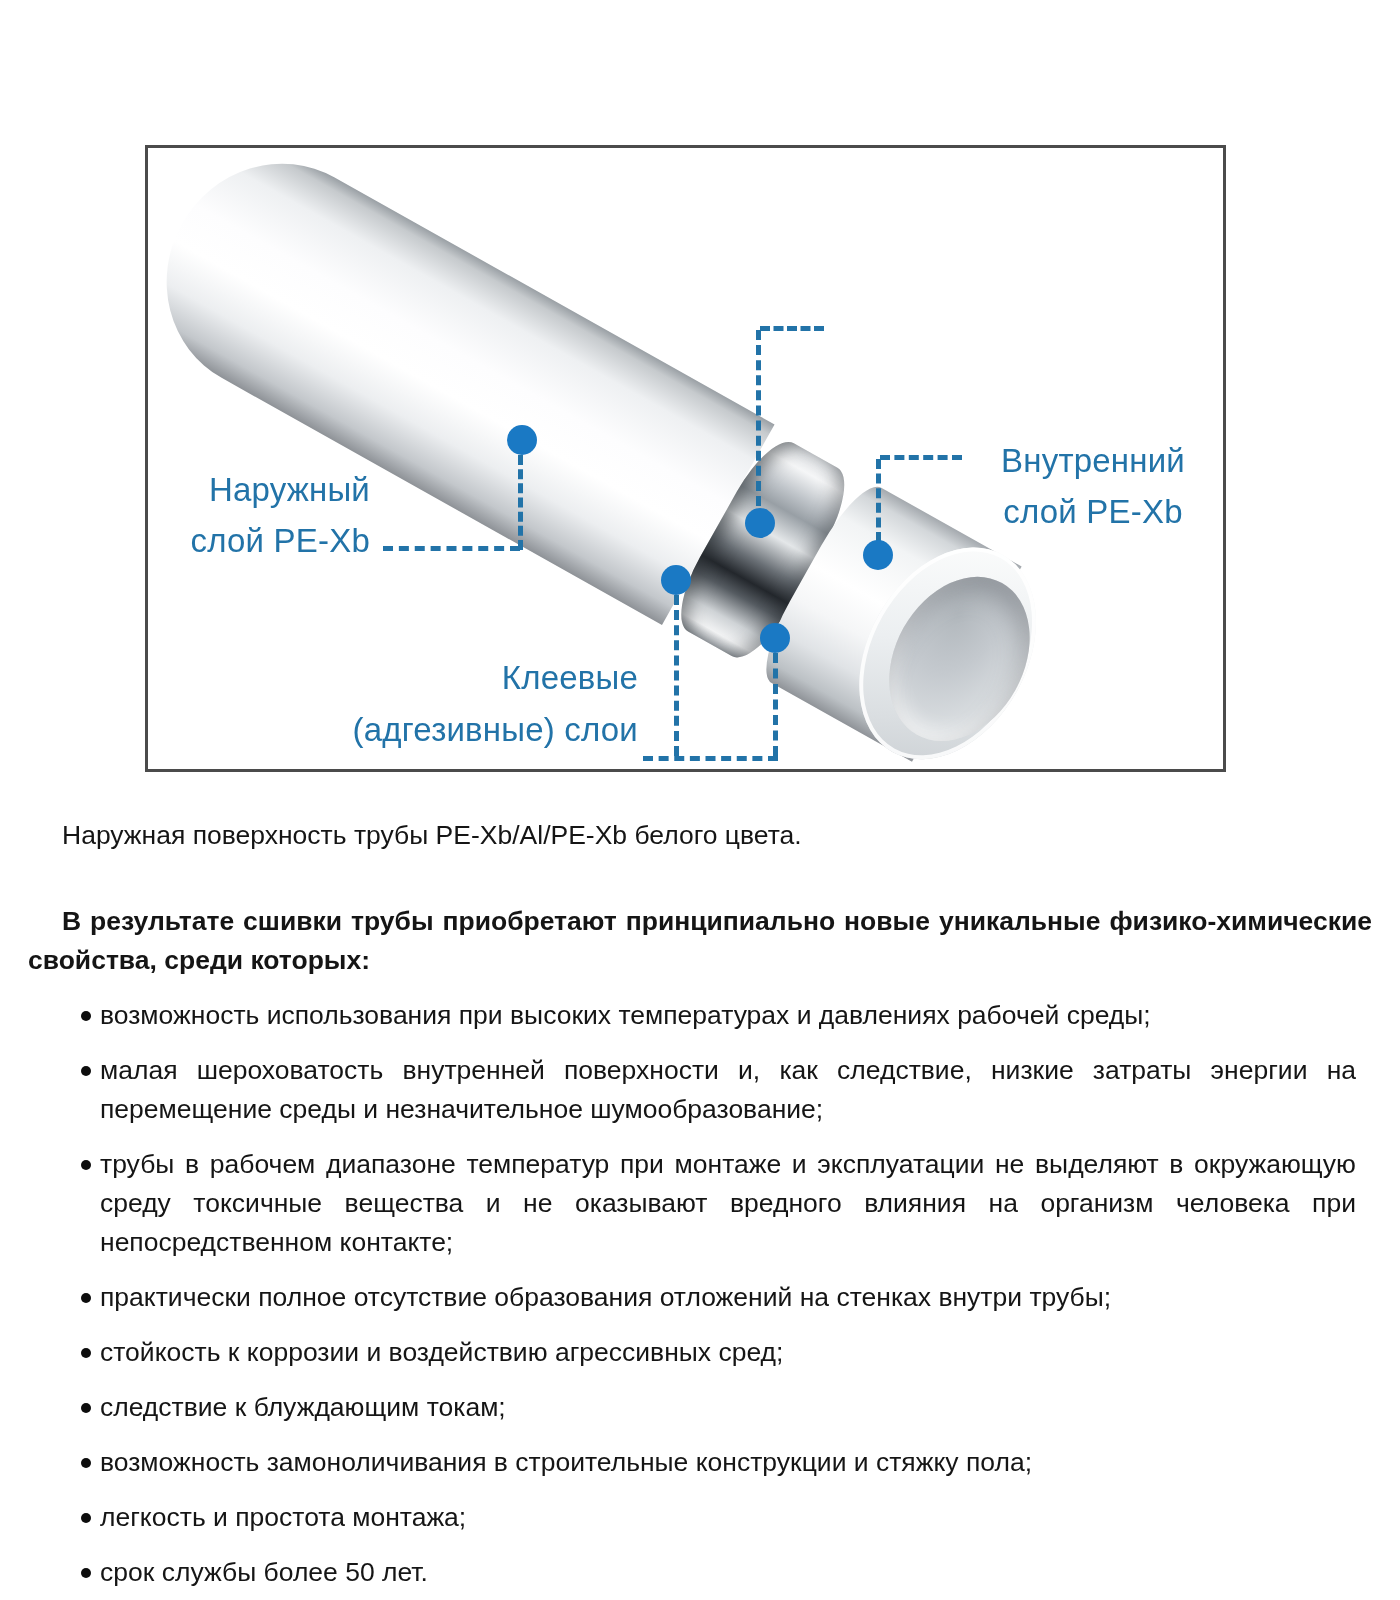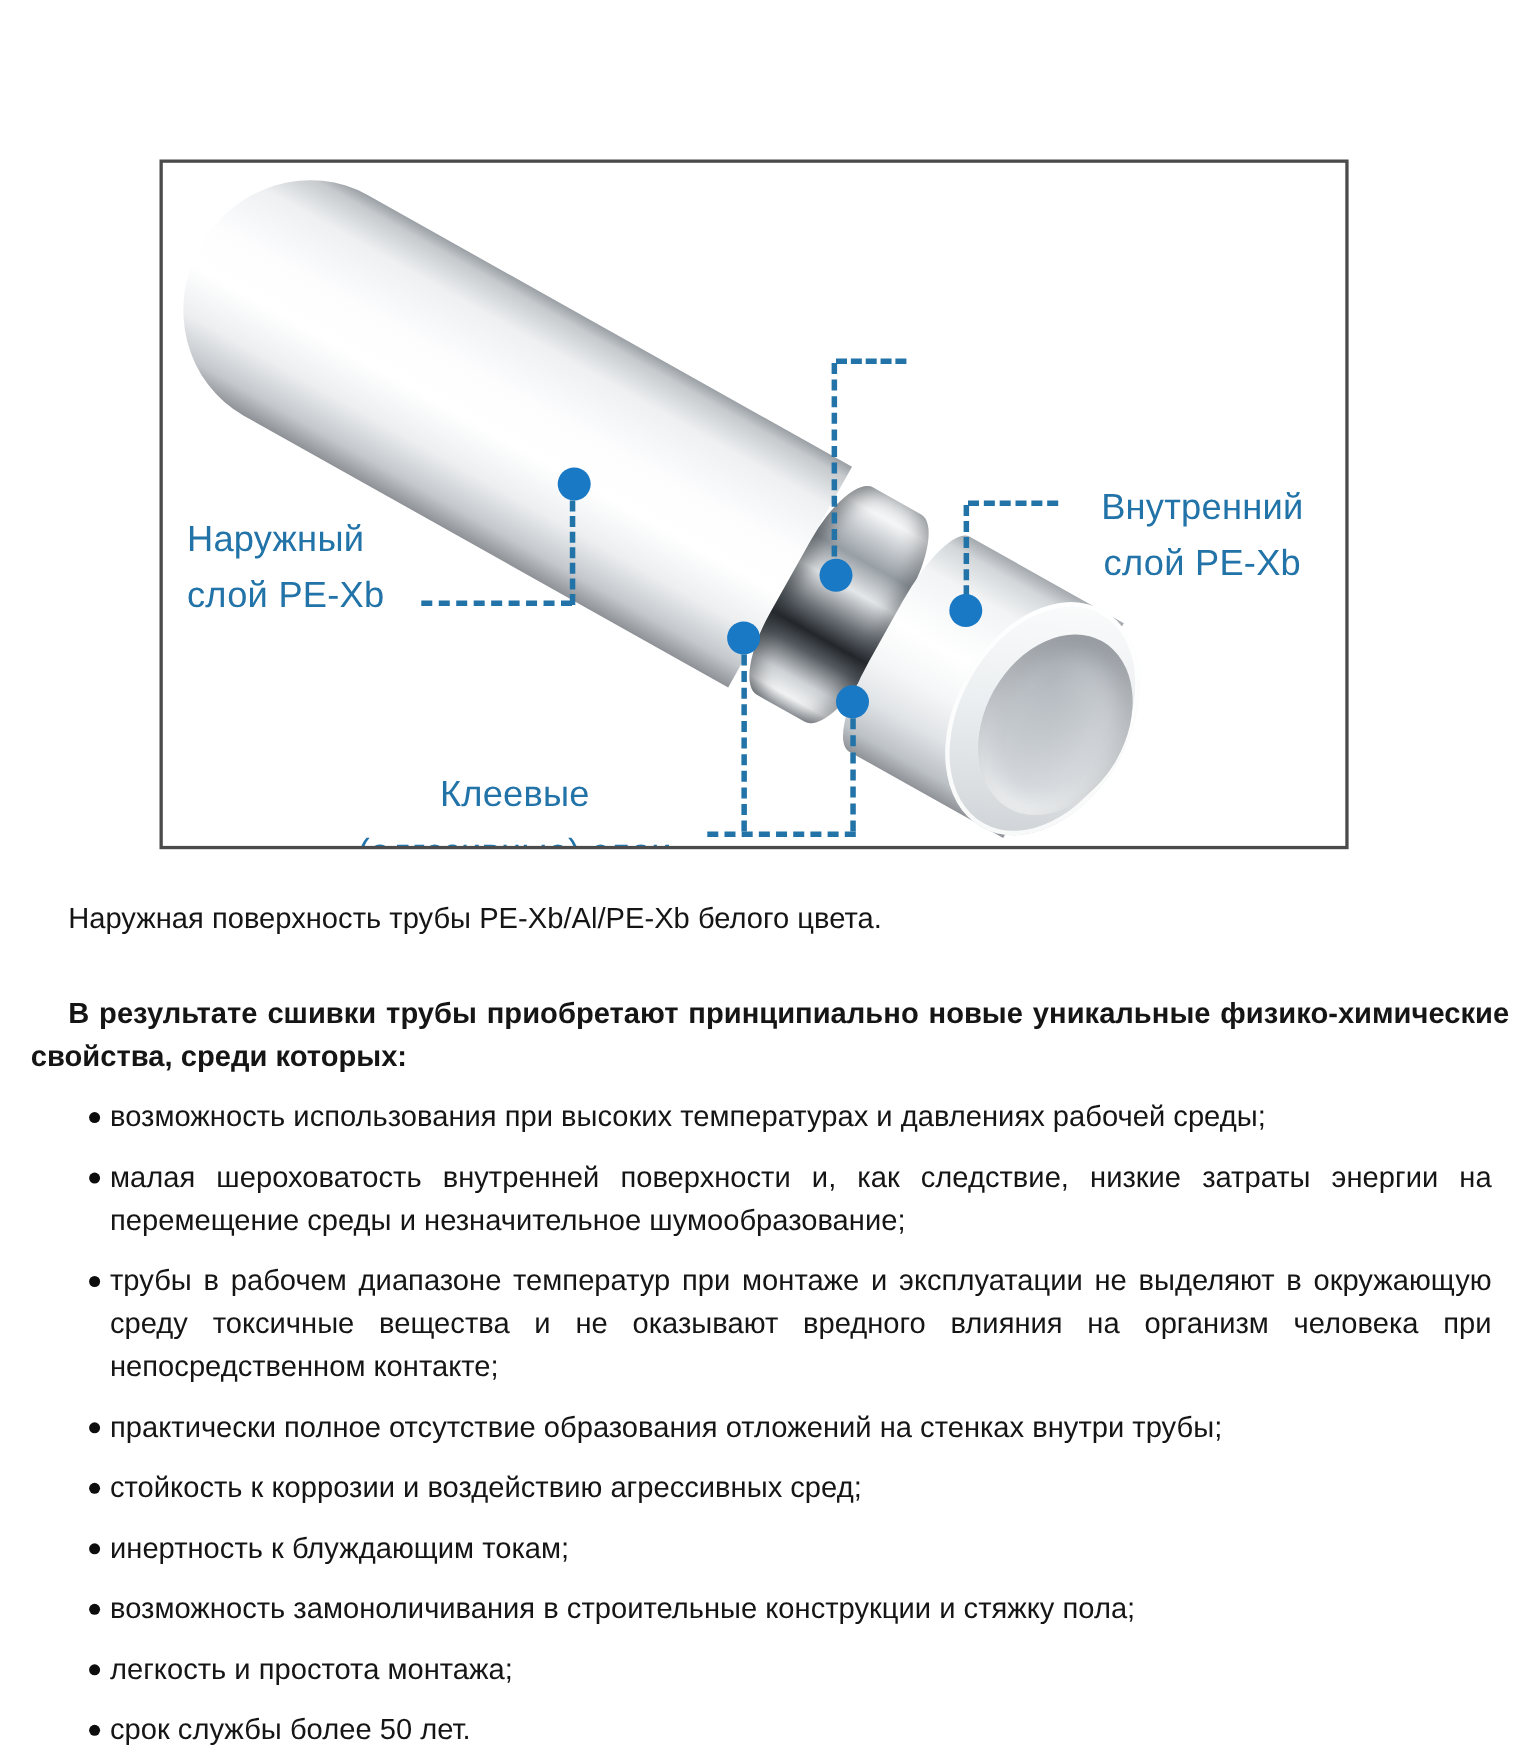--- a/index.html
+++ b/index.html
@@ -45,24 +45,24 @@
     position:absolute; left:28px; top:25px; width:128px; height:174px; border-radius:50%;
     background:radial-gradient(ellipse at 32% 28%, #b2b8bd 0%, #c4c9ce 35%, #d9dde0 68%, #e9eced 100%);
     box-shadow:inset 0 16px 26px rgba(70,76,82,.40), inset 0 -10px 18px rgba(255,255,255,.65);
   }
 
   
   .callout-label {
     position:absolute; color:var(--label-blue,#2273a8);
     font-size:33px; line-height:52px; letter-spacing:.2px;
   }
-  .lbl-outer    { left:22px;  top:316px; width:200px; text-align:left; line-height:51px; }
+  .lbl-outer    { left:22px;  top:316px; width:200px; text-align:right; line-height:51px; }
   .lbl-aluminum { left:687px; top:154px; width:340px; text-align:left; }
   .lbl-inner    { left:815px; top:287px; width:260px; text-align:center; line-height:51px; }
-  .lbl-adhesive { left:150px; top:548px; width:340px; text-align:center; }
+  .lbl-adhesive { left:150px; top:504px; width:340px; text-align:right; }
 
   .dash-h { position:absolute; border-top:5px dashed var(--label-blue,#2273a8); height:0; }
   .dash-v { position:absolute; border-left:5px dashed var(--label-blue,#2273a8); width:0; }
   .dh-outer    { left:235px; top:398px; width:137px; }
   .dv-outer    { left:370px; top:307px; height:95px; }
   .dh-aluminum { left:612px; top:178px; width:64px; }
   .dv-aluminum { left:608px; top:182px; height:176px; }
   .dh-inner    { left:732px; top:307px; width:82px; }
   .dv-inner    { left:728px; top:311px; height:83px; }
   .dh-adhesive { left:495px; top:608px; width:135px; }
@@ -147,20 +147,20 @@
 
   <div class="content">
     <p class="para indent">Наружная поверхность трубы PE-Xb/Al/PE-Xb белого цвета.</p>
     <p class="para indent justify">В результате сшивки трубы приобретают принципиально новые уникальные физико-химические свойства, среди которых:</p>
     <ul class="features">
         <li>возможность использования при высоких температурах и давлениях рабочей среды;</li>
         <li>малая шероховатость внутренней поверхности и, как следствие, низкие затраты энергии на перемещение среды и незначительное шумообразование;</li>
         <li>трубы в рабочем диапазоне температур при монтаже и эксплуатации не выделяют в окружающую среду токсичные вещества и не оказывают вредного влияния на организм человека при непосредственном контакте;</li>
         <li>практически полное отсутствие образования отложений на стенках внутри трубы;</li>
         <li>стойкость к коррозии и воздействию агрессивных сред;</li>
-        <li>инертность к блуждающим токам;</li>
+        <li>следствие к блуждающим токам;</li>
         <li>возможность замоноличивания в строительные конструкции и стяжку пола;</li>
         <li>легкость и простота монтажа;</li>
         <li>срок службы более 50 лет.</li>
       </ul>
   </div>
 
 </div>
 
 </body></html>

